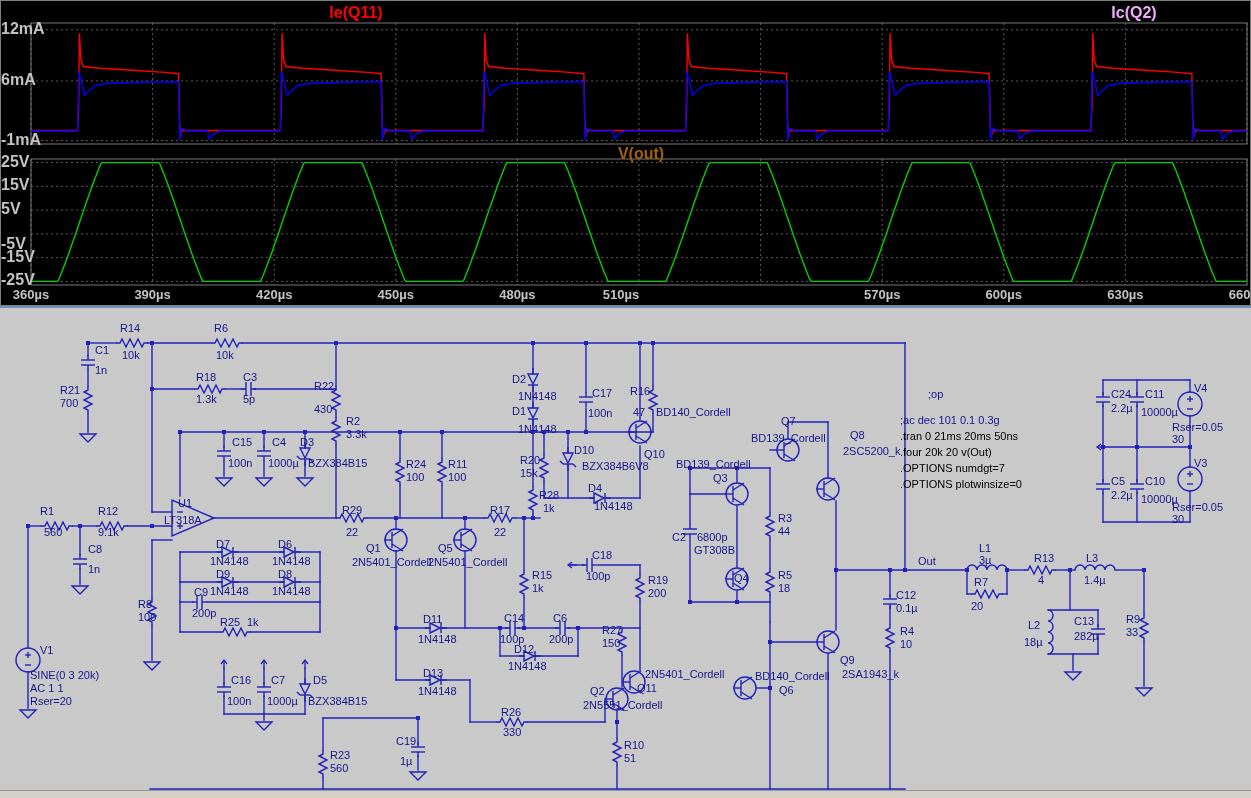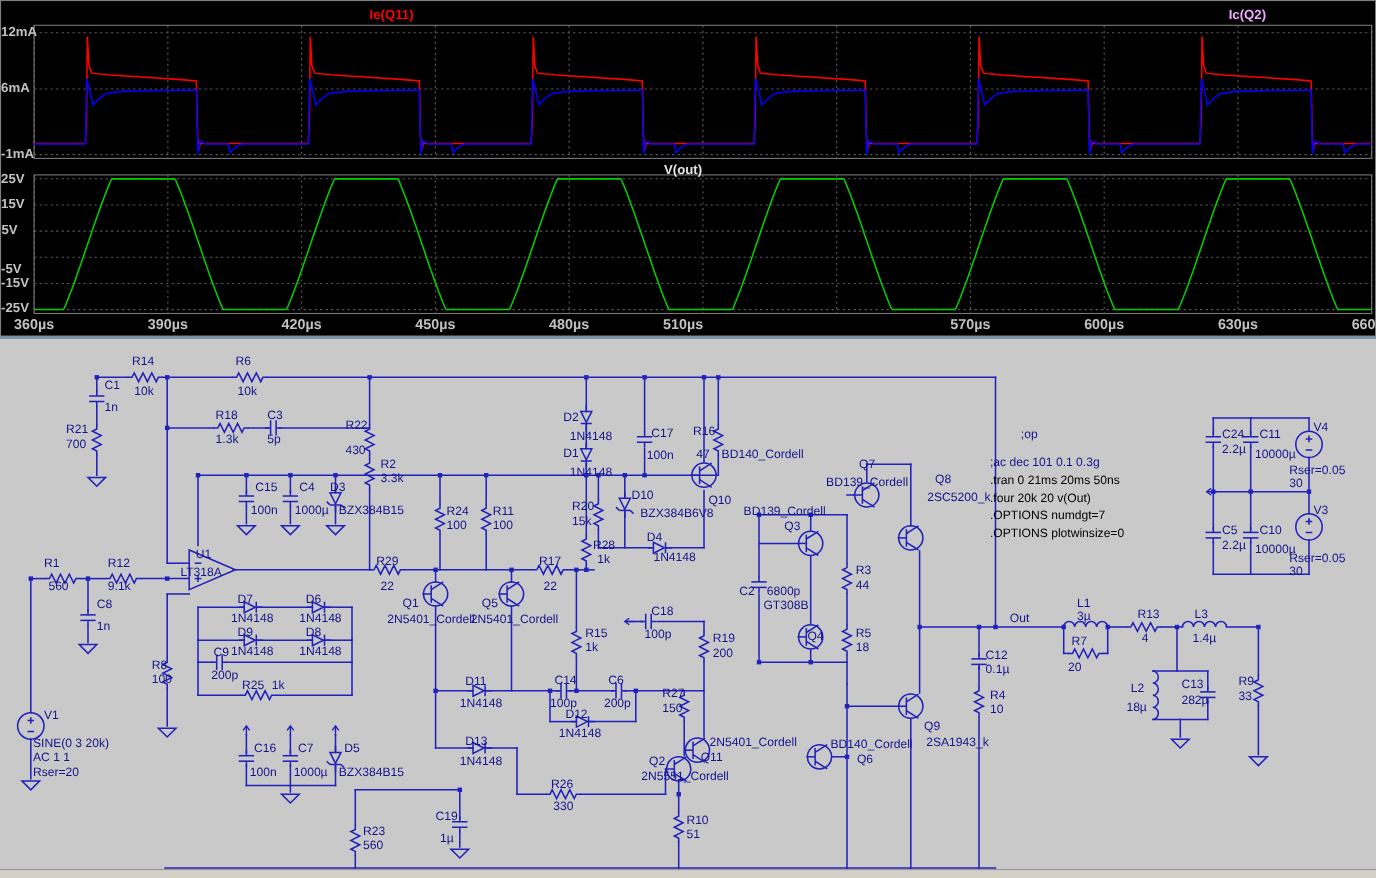--- a/index.html
+++ b/index.html
@@ -1,19 +1,19 @@
 <!DOCTYPE html>
 <html><head>
 <meta charset="utf-8">
 <style>
   html,body{margin:0;padding:0}
   body{width:1251px;height:798px;background:#d4d0c8;font-family:"Liberation Sans",sans-serif;position:relative;overflow:hidden}
   #wave{position:absolute;left:0;top:0;width:1251px;height:306px;background:#000;border:1px solid #7e7e7e;box-sizing:border-box}
   #waveSvg{position:absolute;left:0;top:0}
-  #wlabels span{position:absolute;color:#c3c3c3;font-weight:bold;font-size:12px;line-height:14px;white-space:nowrap}
+  #wlabels span{position:absolute;color:#c3c3c3;font-weight:bold;font-size:16px;line-height:14px;white-space:nowrap}
   #wlabels .xt{top:287px;width:40px;text-align:center;font-size:13px}
   #wlabels .yt{left:0;width:15px;text-align:right}
   .ttl{position:absolute;top:5px;width:72px;text-align:center;font-weight:bold;font-size:12px;white-space:nowrap}
   .ttl2{position:absolute;top:146px;width:72px;text-align:center;font-weight:bold;font-size:12px}
   #schem{position:absolute;left:0;top:306px;width:1251px;height:484px;background:#c9c9c9;border-top:2px solid #6f93b4;box-sizing:border-box}
   #schemSvg{position:absolute;left:0;top:0}
   #bstrip{position:absolute;left:0;top:790px;width:1251px;height:8px;background:#d4d0c8;border-top:1px solid #979797;box-sizing:border-box}
   svg text{font-family:"Liberation Sans",sans-serif}
 </style>
 </head>
@@ -66,21 +66,21 @@
         <line x1="30" y1="280.4339622641509" x2="1246" y2="280.4339622641509"></line>
       </g>
       <rect x="30" y="158" width="1216" height="126" fill="none" stroke="#787878"></rect>
       <polyline points="30.0,129.5 76.6,129.5 77.6,105.5 78.4,32.2 79.9,58.6 82.3,65.5 98.9,67.2 131.3,69.3 163.8,71.4 177.5,72.7 178.6,120.8 179.4,135.8 181.2,129.5 232.7,129.5 279.3,129.5 280.3,105.5 281.1,32.2 282.5,58.6 285.0,65.5 301.6,67.2 334.0,69.3 366.4,71.4 380.2,72.7 381.2,120.8 382.0,135.8 383.9,129.5 435.3,129.5 481.9,129.5 483.0,105.5 483.8,32.2 485.2,58.6 487.6,65.5 504.2,67.2 536.7,69.3 569.1,71.4 582.9,72.7 583.9,120.8 584.7,135.8 586.5,129.5 638.0,129.5 684.6,129.5 685.6,105.5 686.4,32.2 687.9,58.6 690.3,65.5 706.9,67.2 739.3,69.3 771.8,71.4 785.5,72.7 786.6,120.8 787.4,135.8 789.2,129.5 840.7,129.5 887.3,129.5 888.3,105.5 889.1,32.2 890.5,58.6 893.0,65.5 909.6,67.2 942.0,69.3 974.4,71.4 988.2,72.7 989.2,120.8 990.0,135.8 991.9,129.5 1043.3,129.5 1089.9,129.5 1091.0,105.5 1091.8,32.2 1093.2,58.6 1095.6,65.5 1112.2,67.2 1144.7,69.3 1177.1,71.4 1190.9,72.7 1191.9,120.8 1192.7,135.8 1194.5,129.5 1246.0,129.5" fill="none" stroke="#ff0000" stroke-width="1.4" clip-path="url(#cp0)"></polyline>
       <polyline points="30.0,130.0 76.6,130.0 77.8,70.6 79.9,78.2 83.5,94.4 88.4,89.3 94.9,84.2 107.0,82.3 139.4,81.2 177.5,80.8 178.8,139.2 180.8,127.2 186.1,130.0 206.7,130.0 208.1,137.9 212.0,133.6 218.5,130.0 232.7,130.0 279.3,130.0 280.5,70.6 282.5,78.2 286.2,94.4 291.0,89.3 297.5,84.2 309.7,82.3 342.1,81.2 380.2,80.8 381.4,139.2 383.5,127.2 388.7,130.0 409.4,130.0 410.8,137.9 414.7,133.6 421.1,130.0 435.3,130.0 481.9,130.0 483.2,70.6 485.2,78.2 488.8,94.4 493.7,89.3 500.2,84.2 512.3,82.3 544.8,81.2 582.9,80.8 584.1,139.2 586.1,127.2 591.4,130.0 612.1,130.0 613.5,137.9 617.3,133.6 623.8,130.0 638.0,130.0 684.6,130.0 685.8,70.6 687.9,78.2 691.5,94.4 696.4,89.3 702.9,84.2 715.0,82.3 747.4,81.2 785.5,80.8 786.8,139.2 788.8,127.2 794.1,130.0 814.7,130.0 816.1,137.9 820.0,133.6 826.5,130.0 840.7,130.0 887.3,130.0 888.5,70.6 890.5,78.2 894.2,94.4 899.0,89.3 905.5,84.2 917.7,82.3 950.1,81.2 988.2,80.8 989.4,139.2 991.5,127.2 996.7,130.0 1017.4,130.0 1018.8,137.9 1022.7,133.6 1029.1,130.0 1043.3,130.0 1089.9,130.0 1091.2,70.6 1093.2,78.2 1096.8,94.4 1101.7,89.3 1108.2,84.2 1120.3,82.3 1152.8,81.2 1190.9,80.8 1192.1,139.2 1194.1,127.2 1199.4,130.0 1220.1,130.0 1221.5,137.9 1225.3,133.6 1231.8,130.0 1246.0,130.0" fill="none" stroke="#0000ff" stroke-width="1.4" clip-path="url(#cp0)"></polyline>
       <polyline points="30.0,280.4 31.0,280.4 32.0,280.4 33.0,280.4 34.1,280.4 35.1,280.4 36.1,280.4 37.1,280.4 38.1,280.4 39.1,280.4 40.1,280.4 41.1,280.4 42.2,280.4 43.2,280.4 44.2,280.4 45.2,280.4 46.2,280.4 47.2,280.4 48.2,280.4 49.3,280.4 50.3,280.4 51.3,280.4 52.3,280.4 53.3,280.4 54.3,280.4 55.3,280.4 56.3,280.4 57.4,279.3 58.4,276.9 59.4,274.5 60.4,272.0 61.4,269.4 62.4,266.8 63.4,264.2 64.5,261.5 65.5,258.8 66.5,256.0 67.5,253.2 68.5,250.4 69.5,247.5 70.5,244.6 71.5,241.7 72.6,238.8 73.6,235.9 74.6,232.9 75.6,229.9 76.6,227.0 77.6,224.0 78.6,221.0 79.7,218.0 80.7,215.0 81.7,212.1 82.7,209.1 83.7,206.1 84.7,203.2 85.7,200.3 86.7,197.4 87.8,194.5 88.8,191.6 89.8,188.8 90.8,186.0 91.8,183.2 92.8,180.5 93.8,177.8 94.9,175.2 95.9,172.6 96.9,170.0 97.9,167.5 98.9,165.1 99.9,162.7 100.9,161.6 101.9,161.6 103.0,161.6 104.0,161.6 105.0,161.6 106.0,161.6 107.0,161.6 108.0,161.6 109.0,161.6 110.1,161.6 111.1,161.6 112.1,161.6 113.1,161.6 114.1,161.6 115.1,161.6 116.1,161.6 117.1,161.6 118.2,161.6 119.2,161.6 120.2,161.6 121.2,161.6 122.2,161.6 123.2,161.6 124.2,161.6 125.3,161.6 126.3,161.6 127.3,161.6 128.3,161.6 129.3,161.6 130.3,161.6 131.3,161.6 132.3,161.6 133.4,161.6 134.4,161.6 135.4,161.6 136.4,161.6 137.4,161.6 138.4,161.6 139.4,161.6 140.5,161.6 141.5,161.6 142.5,161.6 143.5,161.6 144.5,161.6 145.5,161.6 146.5,161.6 147.5,161.6 148.6,161.6 149.6,161.6 150.6,161.6 151.6,161.6 152.6,161.6 153.6,161.6 154.6,161.6 155.7,161.6 156.7,161.6 157.7,161.6 158.7,162.7 159.7,165.1 160.7,167.5 161.7,170.0 162.7,172.6 163.8,175.2 164.8,177.8 165.8,180.5 166.8,183.2 167.8,186.0 168.8,188.8 169.8,191.6 170.9,194.5 171.9,197.4 172.9,200.3 173.9,203.2 174.9,206.1 175.9,209.1 176.9,212.1 177.9,215.0 179.0,218.0 180.0,221.0 181.0,224.0 182.0,227.0 183.0,229.9 184.0,232.9 185.0,235.9 186.1,238.8 187.1,241.7 188.1,244.6 189.1,247.5 190.1,250.4 191.1,253.2 192.1,256.0 193.1,258.8 194.2,261.5 195.2,264.2 196.2,266.8 197.2,269.4 198.2,272.0 199.2,274.5 200.2,276.9 201.3,279.3 202.3,280.4 203.3,280.4 204.3,280.4 205.3,280.4 206.3,280.4 207.3,280.4 208.3,280.4 209.4,280.4 210.4,280.4 211.4,280.4 212.4,280.4 213.4,280.4 214.4,280.4 215.4,280.4 216.5,280.4 217.5,280.4 218.5,280.4 219.5,280.4 220.5,280.4 221.5,280.4 222.5,280.4 223.5,280.4 224.6,280.4 225.6,280.4 226.6,280.4 227.6,280.4 228.6,280.4 229.6,280.4 230.6,280.4 231.7,280.4 232.7,280.4 233.7,280.4 234.7,280.4 235.7,280.4 236.7,280.4 237.7,280.4 238.7,280.4 239.8,280.4 240.8,280.4 241.8,280.4 242.8,280.4 243.8,280.4 244.8,280.4 245.8,280.4 246.9,280.4 247.9,280.4 248.9,280.4 249.9,280.4 250.9,280.4 251.9,280.4 252.9,280.4 253.9,280.4 255.0,280.4 256.0,280.4 257.0,280.4 258.0,280.4 259.0,280.4 260.0,279.3 261.0,276.9 262.1,274.5 263.1,272.0 264.1,269.4 265.1,266.8 266.1,264.2 267.1,261.5 268.1,258.8 269.1,256.0 270.2,253.2 271.2,250.4 272.2,247.5 273.2,244.6 274.2,241.7 275.2,238.8 276.2,235.9 277.3,232.9 278.3,229.9 279.3,227.0 280.3,224.0 281.3,221.0 282.3,218.0 283.3,215.0 284.3,212.1 285.4,209.1 286.4,206.1 287.4,203.2 288.4,200.3 289.4,197.4 290.4,194.5 291.4,191.6 292.5,188.8 293.5,186.0 294.5,183.2 295.5,180.5 296.5,177.8 297.5,175.2 298.5,172.6 299.5,170.0 300.6,167.5 301.6,165.1 302.6,162.7 303.6,161.6 304.6,161.6 305.6,161.6 306.6,161.6 307.7,161.6 308.7,161.6 309.7,161.6 310.7,161.6 311.7,161.6 312.7,161.6 313.7,161.6 314.7,161.6 315.8,161.6 316.8,161.6 317.8,161.6 318.8,161.6 319.8,161.6 320.8,161.6 321.8,161.6 322.9,161.6 323.9,161.6 324.9,161.6 325.9,161.6 326.9,161.6 327.9,161.6 328.9,161.6 329.9,161.6 331.0,161.6 332.0,161.6 333.0,161.6 334.0,161.6 335.0,161.6 336.0,161.6 337.0,161.6 338.1,161.6 339.1,161.6 340.1,161.6 341.1,161.6 342.1,161.6 343.1,161.6 344.1,161.6 345.1,161.6 346.2,161.6 347.2,161.6 348.2,161.6 349.2,161.6 350.2,161.6 351.2,161.6 352.2,161.6 353.3,161.6 354.3,161.6 355.3,161.6 356.3,161.6 357.3,161.6 358.3,161.6 359.3,161.6 360.3,161.6 361.4,162.7 362.4,165.1 363.4,167.5 364.4,170.0 365.4,172.6 366.4,175.2 367.4,177.8 368.5,180.5 369.5,183.2 370.5,186.0 371.5,188.8 372.5,191.6 373.5,194.5 374.5,197.4 375.5,200.3 376.6,203.2 377.6,206.1 378.6,209.1 379.6,212.1 380.6,215.0 381.6,218.0 382.6,221.0 383.7,224.0 384.7,227.0 385.7,229.9 386.7,232.9 387.7,235.9 388.7,238.8 389.7,241.7 390.7,244.6 391.8,247.5 392.8,250.4 393.8,253.2 394.8,256.0 395.8,258.8 396.8,261.5 397.8,264.2 398.9,266.8 399.9,269.4 400.9,272.0 401.9,274.5 402.9,276.9 403.9,279.3 404.9,280.4 405.9,280.4 407.0,280.4 408.0,280.4 409.0,280.4 410.0,280.4 411.0,280.4 412.0,280.4 413.0,280.4 414.1,280.4 415.1,280.4 416.1,280.4 417.1,280.4 418.1,280.4 419.1,280.4 420.1,280.4 421.1,280.4 422.2,280.4 423.2,280.4 424.2,280.4 425.2,280.4 426.2,280.4 427.2,280.4 428.2,280.4 429.3,280.4 430.3,280.4 431.3,280.4 432.3,280.4 433.3,280.4 434.3,280.4 435.3,280.4 436.3,280.4 437.4,280.4 438.4,280.4 439.4,280.4 440.4,280.4 441.4,280.4 442.4,280.4 443.4,280.4 444.5,280.4 445.5,280.4 446.5,280.4 447.5,280.4 448.5,280.4 449.5,280.4 450.5,280.4 451.5,280.4 452.6,280.4 453.6,280.4 454.6,280.4 455.6,280.4 456.6,280.4 457.6,280.4 458.6,280.4 459.7,280.4 460.7,280.4 461.7,280.4 462.7,279.3 463.7,276.9 464.7,274.5 465.7,272.0 466.7,269.4 467.8,266.8 468.8,264.2 469.8,261.5 470.8,258.8 471.8,256.0 472.8,253.2 473.8,250.4 474.9,247.5 475.9,244.6 476.9,241.7 477.9,238.8 478.9,235.9 479.9,232.9 480.9,229.9 481.9,227.0 483.0,224.0 484.0,221.0 485.0,218.0 486.0,215.0 487.0,212.1 488.0,209.1 489.0,206.1 490.1,203.2 491.1,200.3 492.1,197.4 493.1,194.5 494.1,191.6 495.1,188.8 496.1,186.0 497.1,183.2 498.2,180.5 499.2,177.8 500.2,175.2 501.2,172.6 502.2,170.0 503.2,167.5 504.2,165.1 505.3,162.7 506.3,161.6 507.3,161.6 508.3,161.6 509.3,161.6 510.3,161.6 511.3,161.6 512.3,161.6 513.4,161.6 514.4,161.6 515.4,161.6 516.4,161.6 517.4,161.6 518.4,161.6 519.4,161.6 520.5,161.6 521.5,161.6 522.5,161.6 523.5,161.6 524.5,161.6 525.5,161.6 526.5,161.6 527.5,161.6 528.6,161.6 529.6,161.6 530.6,161.6 531.6,161.6 532.6,161.6 533.6,161.6 534.6,161.6 535.7,161.6 536.7,161.6 537.7,161.6 538.7,161.6 539.7,161.6 540.7,161.6 541.7,161.6 542.7,161.6 543.8,161.6 544.8,161.6 545.8,161.6 546.8,161.6 547.8,161.6 548.8,161.6 549.8,161.6 550.9,161.6 551.9,161.6 552.9,161.6 553.9,161.6 554.9,161.6 555.9,161.6 556.9,161.6 557.9,161.6 559.0,161.6 560.0,161.6 561.0,161.6 562.0,161.6 563.0,161.6 564.0,162.7 565.0,165.1 566.1,167.5 567.1,170.0 568.1,172.6 569.1,175.2 570.1,177.8 571.1,180.5 572.1,183.2 573.1,186.0 574.2,188.8 575.2,191.6 576.2,194.5 577.2,197.4 578.2,200.3 579.2,203.2 580.2,206.1 581.3,209.1 582.3,212.1 583.3,215.0 584.3,218.0 585.3,221.0 586.3,224.0 587.3,227.0 588.3,229.9 589.4,232.9 590.4,235.9 591.4,238.8 592.4,241.7 593.4,244.6 594.4,247.5 595.4,250.4 596.5,253.2 597.5,256.0 598.5,258.8 599.5,261.5 600.5,264.2 601.5,266.8 602.5,269.4 603.5,272.0 604.6,274.5 605.6,276.9 606.6,279.3 607.6,280.4 608.6,280.4 609.6,280.4 610.6,280.4 611.7,280.4 612.7,280.4 613.7,280.4 614.7,280.4 615.7,280.4 616.7,280.4 617.7,280.4 618.7,280.4 619.8,280.4 620.8,280.4 621.8,280.4 622.8,280.4 623.8,280.4 624.8,280.4 625.8,280.4 626.9,280.4 627.9,280.4 628.9,280.4 629.9,280.4 630.9,280.4 631.9,280.4 632.9,280.4 633.9,280.4 635.0,280.4 636.0,280.4 637.0,280.4 638.0,280.4 639.0,280.4 640.0,280.4 641.0,280.4 642.1,280.4 643.1,280.4 644.1,280.4 645.1,280.4 646.1,280.4 647.1,280.4 648.1,280.4 649.1,280.4 650.2,280.4 651.2,280.4 652.2,280.4 653.2,280.4 654.2,280.4 655.2,280.4 656.2,280.4 657.3,280.4 658.3,280.4 659.3,280.4 660.3,280.4 661.3,280.4 662.3,280.4 663.3,280.4 664.3,280.4 665.4,279.3 666.4,276.9 667.4,274.5 668.4,272.0 669.4,269.4 670.4,266.8 671.4,264.2 672.5,261.5 673.5,258.8 674.5,256.0 675.5,253.2 676.5,250.4 677.5,247.5 678.5,244.6 679.5,241.7 680.6,238.8 681.6,235.9 682.6,232.9 683.6,229.9 684.6,227.0 685.6,224.0 686.6,221.0 687.7,218.0 688.7,215.0 689.7,212.1 690.7,209.1 691.7,206.1 692.7,203.2 693.7,200.3 694.7,197.4 695.8,194.5 696.8,191.6 697.8,188.8 698.8,186.0 699.8,183.2 700.8,180.5 701.8,177.8 702.9,175.2 703.9,172.6 704.9,170.0 705.9,167.5 706.9,165.1 707.9,162.7 708.9,161.6 709.9,161.6 711.0,161.6 712.0,161.6 713.0,161.6 714.0,161.6 715.0,161.6 716.0,161.6 717.0,161.6 718.1,161.6 719.1,161.6 720.1,161.6 721.1,161.6 722.1,161.6 723.1,161.6 724.1,161.6 725.1,161.6 726.2,161.6 727.2,161.6 728.2,161.6 729.2,161.6 730.2,161.6 731.2,161.6 732.2,161.6 733.3,161.6 734.3,161.6 735.3,161.6 736.3,161.6 737.3,161.6 738.3,161.6 739.3,161.6 740.3,161.6 741.4,161.6 742.4,161.6 743.4,161.6 744.4,161.6 745.4,161.6 746.4,161.6 747.4,161.6 748.5,161.6 749.5,161.6 750.5,161.6 751.5,161.6 752.5,161.6 753.5,161.6 754.5,161.6 755.5,161.6 756.6,161.6 757.6,161.6 758.6,161.6 759.6,161.6 760.6,161.6 761.6,161.6 762.6,161.6 763.7,161.6 764.7,161.6 765.7,161.6 766.7,162.7 767.7,165.1 768.7,167.5 769.7,170.0 770.7,172.6 771.8,175.2 772.8,177.8 773.8,180.5 774.8,183.2 775.8,186.0 776.8,188.8 777.8,191.6 778.9,194.5 779.9,197.4 780.9,200.3 781.9,203.2 782.9,206.1 783.9,209.1 784.9,212.1 785.9,215.0 787.0,218.0 788.0,221.0 789.0,224.0 790.0,227.0 791.0,229.9 792.0,232.9 793.0,235.9 794.1,238.8 795.1,241.7 796.1,244.6 797.1,247.5 798.1,250.4 799.1,253.2 800.1,256.0 801.1,258.8 802.2,261.5 803.2,264.2 804.2,266.8 805.2,269.4 806.2,272.0 807.2,274.5 808.2,276.9 809.3,279.3 810.3,280.4 811.3,280.4 812.3,280.4 813.3,280.4 814.3,280.4 815.3,280.4 816.3,280.4 817.4,280.4 818.4,280.4 819.4,280.4 820.4,280.4 821.4,280.4 822.4,280.4 823.4,280.4 824.5,280.4 825.5,280.4 826.5,280.4 827.5,280.4 828.5,280.4 829.5,280.4 830.5,280.4 831.5,280.4 832.6,280.4 833.6,280.4 834.6,280.4 835.6,280.4 836.6,280.4 837.6,280.4 838.6,280.4 839.7,280.4 840.7,280.4 841.7,280.4 842.7,280.4 843.7,280.4 844.7,280.4 845.7,280.4 846.7,280.4 847.8,280.4 848.8,280.4 849.8,280.4 850.8,280.4 851.8,280.4 852.8,280.4 853.8,280.4 854.9,280.4 855.9,280.4 856.9,280.4 857.9,280.4 858.9,280.4 859.9,280.4 860.9,280.4 861.9,280.4 863.0,280.4 864.0,280.4 865.0,280.4 866.0,280.4 867.0,280.4 868.0,279.3 869.0,276.9 870.1,274.5 871.1,272.0 872.1,269.4 873.1,266.8 874.1,264.2 875.1,261.5 876.1,258.8 877.1,256.0 878.2,253.2 879.2,250.4 880.2,247.5 881.2,244.6 882.2,241.7 883.2,238.8 884.2,235.9 885.3,232.9 886.3,229.9 887.3,227.0 888.3,224.0 889.3,221.0 890.3,218.0 891.3,215.0 892.3,212.1 893.4,209.1 894.4,206.1 895.4,203.2 896.4,200.3 897.4,197.4 898.4,194.5 899.4,191.6 900.5,188.8 901.5,186.0 902.5,183.2 903.5,180.5 904.5,177.8 905.5,175.2 906.5,172.6 907.5,170.0 908.6,167.5 909.6,165.1 910.6,162.7 911.6,161.6 912.6,161.6 913.6,161.6 914.6,161.6 915.7,161.6 916.7,161.6 917.7,161.6 918.7,161.6 919.7,161.6 920.7,161.6 921.7,161.6 922.7,161.6 923.8,161.6 924.8,161.6 925.8,161.6 926.8,161.6 927.8,161.6 928.8,161.6 929.8,161.6 930.9,161.6 931.9,161.6 932.9,161.6 933.9,161.6 934.9,161.6 935.9,161.6 936.9,161.6 937.9,161.6 939.0,161.6 940.0,161.6 941.0,161.6 942.0,161.6 943.0,161.6 944.0,161.6 945.0,161.6 946.1,161.6 947.1,161.6 948.1,161.6 949.1,161.6 950.1,161.6 951.1,161.6 952.1,161.6 953.1,161.6 954.2,161.6 955.2,161.6 956.2,161.6 957.2,161.6 958.2,161.6 959.2,161.6 960.2,161.6 961.3,161.6 962.3,161.6 963.3,161.6 964.3,161.6 965.3,161.6 966.3,161.6 967.3,161.6 968.3,161.6 969.4,162.7 970.4,165.1 971.4,167.5 972.4,170.0 973.4,172.6 974.4,175.2 975.4,177.8 976.5,180.5 977.5,183.2 978.5,186.0 979.5,188.8 980.5,191.6 981.5,194.5 982.5,197.4 983.5,200.3 984.6,203.2 985.6,206.1 986.6,209.1 987.6,212.1 988.6,215.0 989.6,218.0 990.6,221.0 991.7,224.0 992.7,227.0 993.7,229.9 994.7,232.9 995.7,235.9 996.7,238.8 997.7,241.7 998.7,244.6 999.8,247.5 1000.8,250.4 1001.8,253.2 1002.8,256.0 1003.8,258.8 1004.8,261.5 1005.8,264.2 1006.9,266.8 1007.9,269.4 1008.9,272.0 1009.9,274.5 1010.9,276.9 1011.9,279.3 1012.9,280.4 1013.9,280.4 1015.0,280.4 1016.0,280.4 1017.0,280.4 1018.0,280.4 1019.0,280.4 1020.0,280.4 1021.0,280.4 1022.1,280.4 1023.1,280.4 1024.1,280.4 1025.1,280.4 1026.1,280.4 1027.1,280.4 1028.1,280.4 1029.1,280.4 1030.2,280.4 1031.2,280.4 1032.2,280.4 1033.2,280.4 1034.2,280.4 1035.2,280.4 1036.2,280.4 1037.3,280.4 1038.3,280.4 1039.3,280.4 1040.3,280.4 1041.3,280.4 1042.3,280.4 1043.3,280.4 1044.3,280.4 1045.4,280.4 1046.4,280.4 1047.4,280.4 1048.4,280.4 1049.4,280.4 1050.4,280.4 1051.4,280.4 1052.5,280.4 1053.5,280.4 1054.5,280.4 1055.5,280.4 1056.5,280.4 1057.5,280.4 1058.5,280.4 1059.5,280.4 1060.6,280.4 1061.6,280.4 1062.6,280.4 1063.6,280.4 1064.6,280.4 1065.6,280.4 1066.6,280.4 1067.7,280.4 1068.7,280.4 1069.7,280.4 1070.7,279.3 1071.7,276.9 1072.7,274.5 1073.7,272.0 1074.7,269.4 1075.8,266.8 1076.8,264.2 1077.8,261.5 1078.8,258.8 1079.8,256.0 1080.8,253.2 1081.8,250.4 1082.9,247.5 1083.9,244.6 1084.9,241.7 1085.9,238.8 1086.9,235.9 1087.9,232.9 1088.9,229.9 1089.9,227.0 1091.0,224.0 1092.0,221.0 1093.0,218.0 1094.0,215.0 1095.0,212.1 1096.0,209.1 1097.0,206.1 1098.1,203.2 1099.1,200.3 1100.1,197.4 1101.1,194.5 1102.1,191.6 1103.1,188.8 1104.1,186.0 1105.1,183.2 1106.2,180.5 1107.2,177.8 1108.2,175.2 1109.2,172.6 1110.2,170.0 1111.2,167.5 1112.2,165.1 1113.3,162.7 1114.3,161.6 1115.3,161.6 1116.3,161.6 1117.3,161.6 1118.3,161.6 1119.3,161.6 1120.3,161.6 1121.4,161.6 1122.4,161.6 1123.4,161.6 1124.4,161.6 1125.4,161.6 1126.4,161.6 1127.4,161.6 1128.5,161.6 1129.5,161.6 1130.5,161.6 1131.5,161.6 1132.5,161.6 1133.5,161.6 1134.5,161.6 1135.5,161.6 1136.6,161.6 1137.6,161.6 1138.6,161.6 1139.6,161.6 1140.6,161.6 1141.6,161.6 1142.6,161.6 1143.7,161.6 1144.7,161.6 1145.7,161.6 1146.7,161.6 1147.7,161.6 1148.7,161.6 1149.7,161.6 1150.7,161.6 1151.8,161.6 1152.8,161.6 1153.8,161.6 1154.8,161.6 1155.8,161.6 1156.8,161.6 1157.8,161.6 1158.9,161.6 1159.9,161.6 1160.9,161.6 1161.9,161.6 1162.9,161.6 1163.9,161.6 1164.9,161.6 1165.9,161.6 1167.0,161.6 1168.0,161.6 1169.0,161.6 1170.0,161.6 1171.0,161.6 1172.0,162.7 1173.0,165.1 1174.1,167.5 1175.1,170.0 1176.1,172.6 1177.1,175.2 1178.1,177.8 1179.1,180.5 1180.1,183.2 1181.1,186.0 1182.2,188.8 1183.2,191.6 1184.2,194.5 1185.2,197.4 1186.2,200.3 1187.2,203.2 1188.2,206.1 1189.3,209.1 1190.3,212.1 1191.3,215.0 1192.3,218.0 1193.3,221.0 1194.3,224.0 1195.3,227.0 1196.3,229.9 1197.4,232.9 1198.4,235.9 1199.4,238.8 1200.4,241.7 1201.4,244.6 1202.4,247.5 1203.4,250.4 1204.5,253.2 1205.5,256.0 1206.5,258.8 1207.5,261.5 1208.5,264.2 1209.5,266.8 1210.5,269.4 1211.5,272.0 1212.6,274.5 1213.6,276.9 1214.6,279.3 1215.6,280.4 1216.6,280.4 1217.6,280.4 1218.6,280.4 1219.7,280.4 1220.7,280.4 1221.7,280.4 1222.7,280.4 1223.7,280.4 1224.7,280.4 1225.7,280.4 1226.7,280.4 1227.8,280.4 1228.8,280.4 1229.8,280.4 1230.8,280.4 1231.8,280.4 1232.8,280.4 1233.8,280.4 1234.9,280.4 1235.9,280.4 1236.9,280.4 1237.9,280.4 1238.9,280.4 1239.9,280.4 1240.9,280.4 1241.9,280.4 1243.0,280.4 1244.0,280.4 1245.0,280.4 1246.0,280.4" fill="none" stroke="#00d000" stroke-width="1.4" clip-path="url(#cp1)"></polyline>
     </svg>
   <div id="wlabels">
     <span class="ttl" style="left: 319px; color: rgb(255, 0, 0);">Ie(Q11)</span>
     <span class="ttl" style="left: 1097px; color: #f0abfc;">Ic(Q2)</span>
-    <span class="ttl2" style="left: 584px; color: #e5e5e5;">V(out)</span>
+    <span class="ttl2" style="left: 604px; color: #a16207;">V(out)</span>
   <span class="xt" style="left: 10px;">360µs</span>
       <span class="xt" style="left: 131.6px;">390µs</span>
       <span class="xt" style="left: 253.2px;">420µs</span>
       <span class="xt" style="left: 374.8px;">450µs</span>
       <span class="xt" style="left: 496.4px;">480µs</span>
       <span class="xt" style="left: 600px;">510µs</span>
       <span class="xt" style="left: 739.6px; margin-top: 40px;">540µs</span>
       <span class="xt" style="left: 861.2px;">570µs</span>
       <span class="xt" style="left: 982.8px;">600µs</span>
       <span class="xt" style="left: 1104.4px;">630µs</span>

